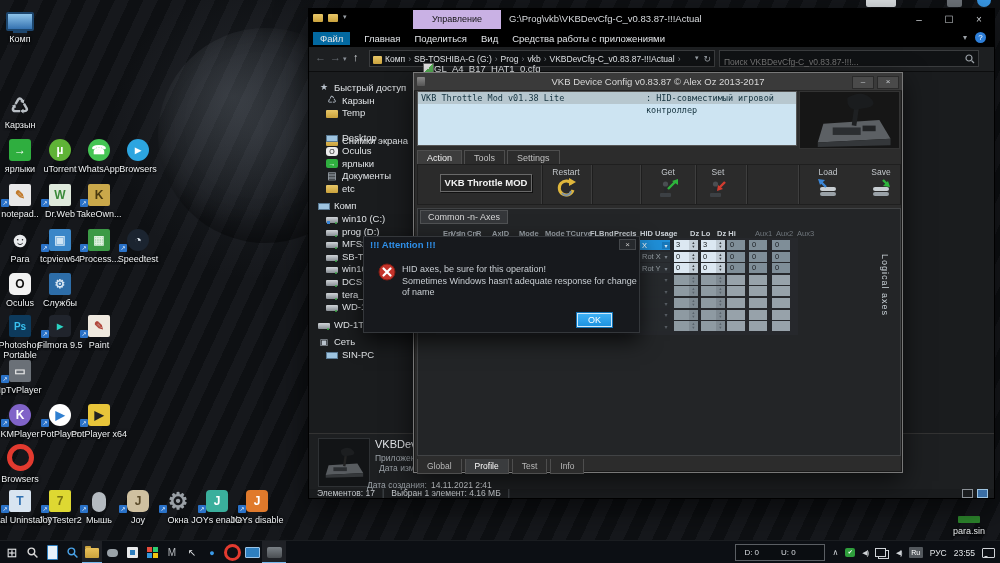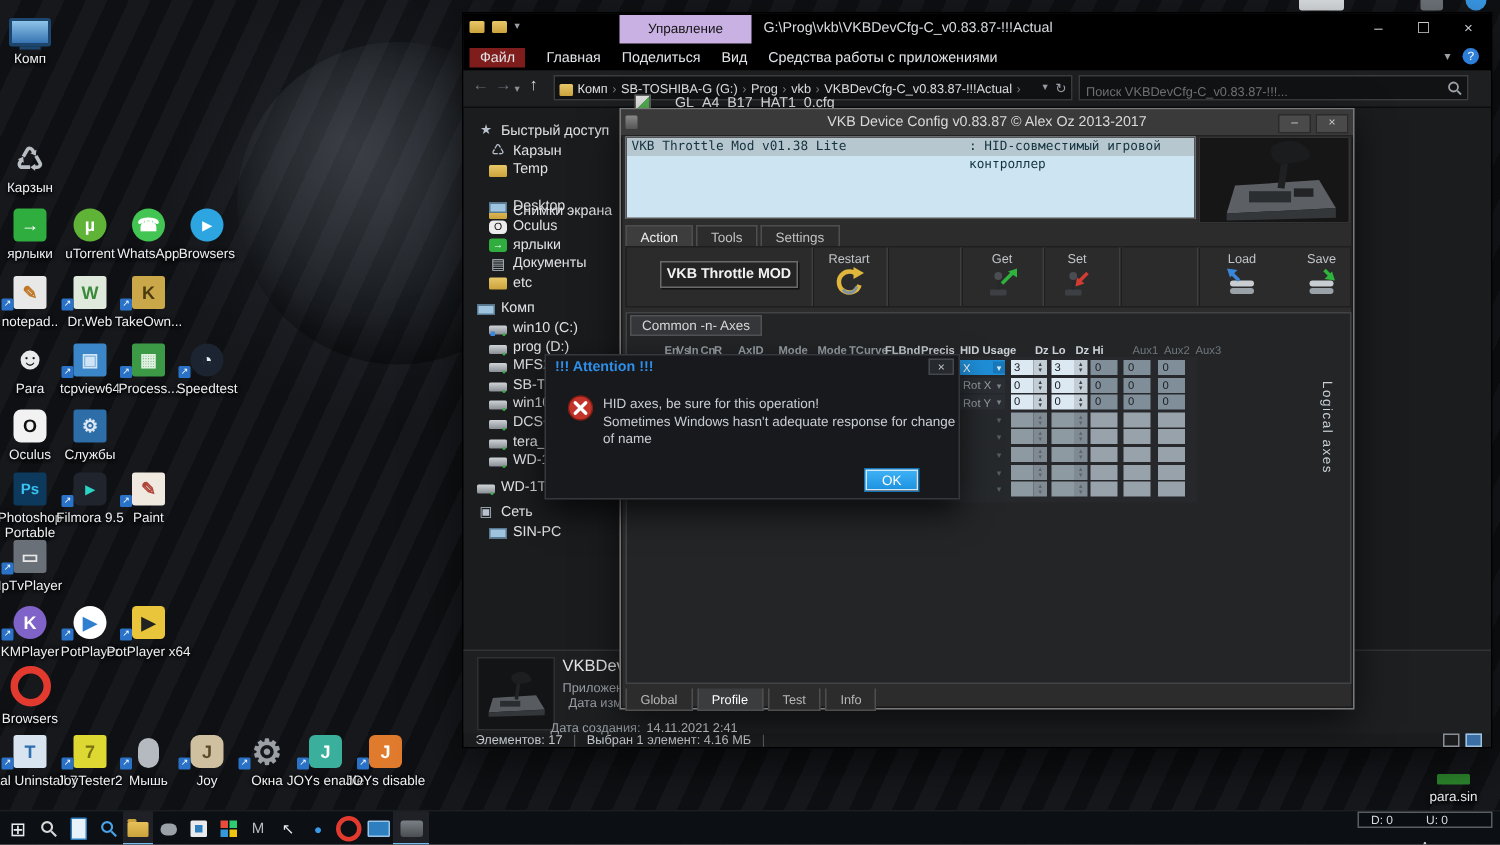--- a/index.html
+++ b/index.html
@@ -32,21 +32,21 @@
   .ex-titlebar{left:0;top:0;width:100%;height:21px;background:#000;}
   .qat{left:4px;top:3px;display:flex;gap:5px;align-items:center;}
   .ribbon-tab{left:104px;top:1px;width:88px;height:19px;background:#c9b1e4;color:#141414;
     font-size:9px;line-height:19px;text-align:center;}
   .ex-title{left:200px;top:4px;font-size:9.5px;color:#d8dbde;white-space:nowrap;}
   .ex-ctrls{right:0;top:0;display:flex;}
   .ex-ctrls .winbtn{width:30px;height:21px;line-height:21px;font-size:10px;}
   .ex-menubar{left:0;top:21px;width:100%;height:17px;background:#000;display:flex;align-items:center;
     font-size:9.5px;color:#e2e5e8;gap:14px;padding-left:4px;box-sizing:border-box;}
   .menu-item{white-space:nowrap;}
-  .menu-item.file{background:#7f1d1d;padding:1px 7px;text-align:center;}
+  .menu-item.file{background:#0369a1;padding:1px 7px;text-align:center;}
   .ribbon-right{position:absolute;right:8px;top:23px;display:flex;gap:8px;align-items:center;}
   .help-circle{width:11px;height:11px;border-radius:50%;background:#2e7fd9;color:#fff;font-size:8px;
     line-height:11px;text-align:center;}
   .ex-toolbar{left:0;top:38px;width:100%;height:24px;background:#1d1f21;border-bottom:1px solid #0c0d0e;}
   .nav-ar{position:absolute;top:4px;font-size:11px;}
   .addr-box{left:44px;top:3px;width:362px;height:17px;background:#101214;border:1px solid #3a3c3e;
     display:flex;align-items:center;font-size:8.5px;color:#e0e3e6;padding:0 3px;box-sizing:border-box;white-space:nowrap;overflow:hidden;}
   .crumb-sep{color:#7a8086;margin:0 3px;}
   .addr-right{margin-left:auto;color:#9aa0a6;display:flex;gap:5px;font-size:9px;}
   .search-box{left:410px;top:3px;width:260px;height:17px;background:#101214;border:1px solid #3a3c3e;box-sizing:border-box;}
@@ -64,21 +64,21 @@
   .smi-oculus::before{content:'O';}
   .smi-shortcut{background:#2fae3f;border-radius:2px;height:9px;margin-top:1px;color:#fff;font-size:7px;line-height:9px;}
   .smi-shortcut::before{content:'→';}
   .smi-documents::before{content:'▤';color:#b9c2cc;font-size:10px;}
   .smi-computer{background:#9ec4e0;border:1px solid #5a7a94;height:7px;margin-top:1px;box-sizing:border-box;}
   .smi-network::before{content:'▣';color:#b9c2cc;font-size:9px;}
   .smi-drive,.smi-drive-os{background:linear-gradient(#d0d4d8,#888e94);height:6px;margin-top:3px;border-radius:1px;}
   .smi-drive::after,.smi-drive-os::after{content:'';position:absolute;right:1px;top:5px;width:2px;height:2px;background:#3fae4a;border-radius:50%;}
   .smi-drive-os::before{content:'';position:absolute;left:1px;top:4px;width:3px;height:3px;background:#3a86d8;}
   
-  .ex-file{left:114px;top:54px;display:flex;align-items:center;gap:16px;font-size:9.5px;color:#e8ebee;}
+  .ex-file{left:114px;top:54px;display:flex;align-items:center;gap:0;font-size:9.5px;color:#e8ebee;}
   .cfg-ic{width:9px;height:9px;background:linear-gradient(135deg,#e8e8e8 50%,#57b357 50%);border:1px solid #666;}
   
   .ex-details{left:0;top:424px;width:685px;height:55px;background:#1d1f21;border-top:1px solid #333;}
   .thumb{left:9px;top:4px;width:50px;height:47px;background:#121416;border:1px solid #2e3134;}
   .det-name{left:66px;top:4px;font-size:11px;color:#e2e5e8;}
   .det-l2{left:66px;top:19px;font-size:8.5px;color:#9aa0a6;}
   .det-l3{left:70px;top:29px;font-size:8.5px;color:#9aa0a6;}
   .det-created{left:58px;top:46px;font-size:8.5px;color:#9aa0a6;}
   .det-created b{color:#d5d9dc;font-weight:normal;margin-left:4px;}
   .ex-status{left:0;top:479px;width:685px;height:10px;font-size:8.5px;color:#c4c8cc;display:flex;
@@ -166,21 +166,21 @@
   .tb-store{width:11px;height:11px;background:#e8eaec;border-radius:1px;position:relative;}
   .tb-store::after{content:'';position:absolute;left:3px;top:3px;width:5px;height:5px;background:#2e7fc0;}
   .tb-apps{width:11px;height:11px;background:
     linear-gradient(#e74c3c,#e74c3c) 0 0/5px 5px no-repeat,
     linear-gradient(#2ecc71,#2ecc71) 6px 0/5px 5px no-repeat,
     linear-gradient(#3498db,#3498db) 0 6px/5px 5px no-repeat,
     linear-gradient(#f1c40f,#f1c40f) 6px 6px/5px 5px no-repeat;}
   .tb-opera{width:11px;height:11px;border:3px solid #e23a2f;border-radius:50%;}
   .tb-display{width:13px;height:9px;background:#2e7fc0;border:1px solid #9ac4e8;border-radius:1px;}
   .tb-vkb{width:15px;height:11px;background:linear-gradient(#7a8086,#4a4e52);border-radius:2px;}
-  .tray{margin-left:auto;display:flex;align-items:center;gap:7px;padding-right:5px;height:23px;flex-direction:column;}
+  .tray{margin-left:auto;display:flex;align-items:center;gap:7px;padding-right:5px;height:23px;}
   .netbox{width:88px;height:15px;border:1px solid #5a5e63;background:#0a0d11;display:flex;align-items:center;
     font-size:8px;color:#d8dce0;}
   .netbox span:first-child{margin-left:8px;}
   .netbox span:last-child{margin-left:22px;}
   .tr-txt{font-size:8.5px;color:#e3e6e9;}
   .tr-chev{font-size:8px;color:#cfd3d7;}
   .tr-av{width:10px;height:9px;background:#2f9e3c;border-radius:2px;color:#fff;font-size:6px;line-height:9px;text-align:center;}
   .tr-spk{font-size:7px;color:#cfd3d7;letter-spacing:-1px;}
   .tr-net{width:9px;height:7px;border:1px solid #cfd3d7;box-shadow:3px 2px 0 -1px #0c0f14,3px 2px 0 0 #cfd3d7;margin-right:3px;}
   .tr-ru{min-width:12px;height:11px;background:#53585d;color:#fff;font-size:7px;line-height:11px;text-align:center;

